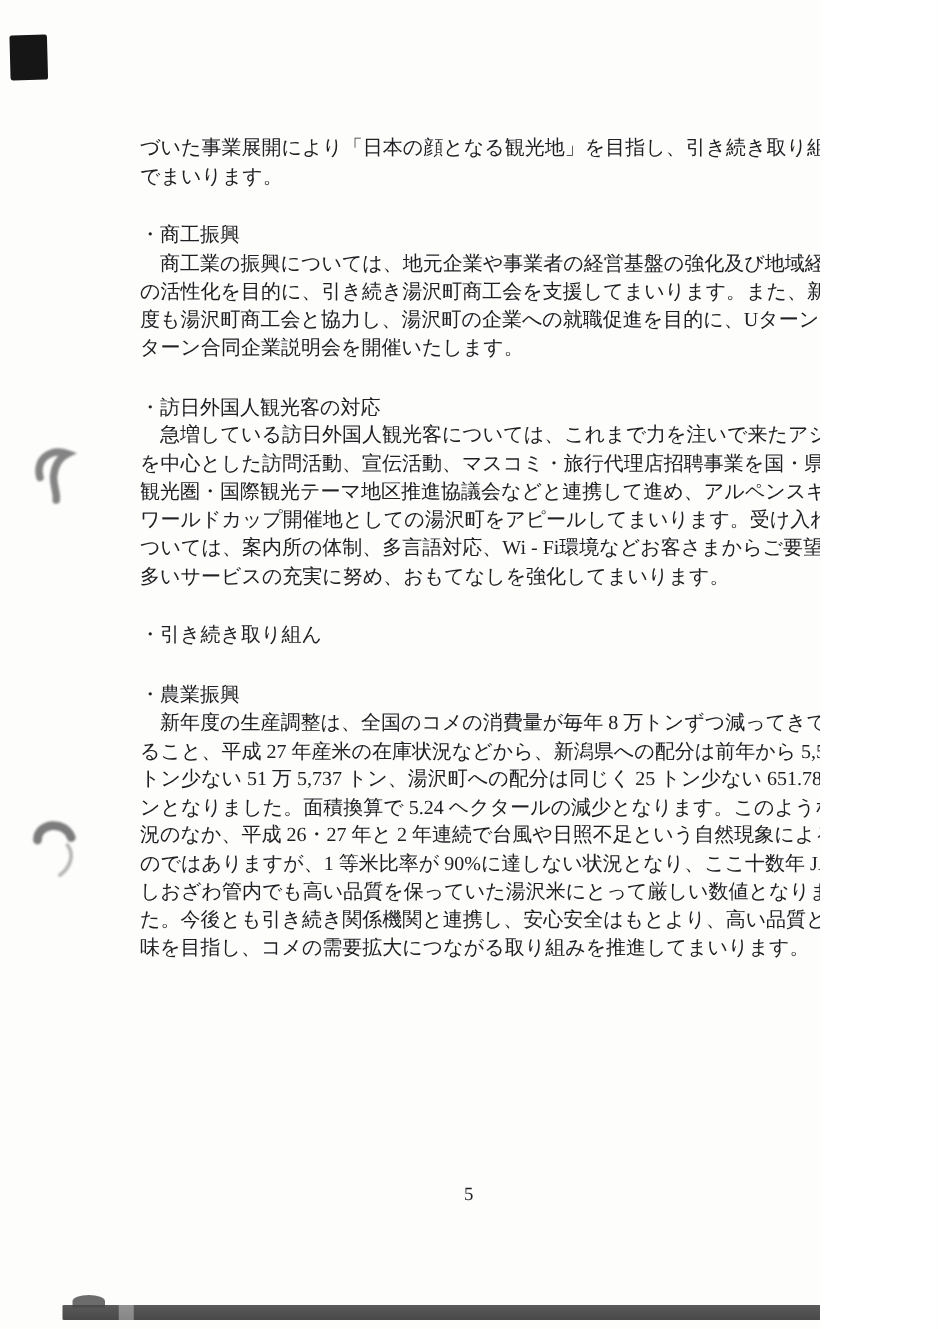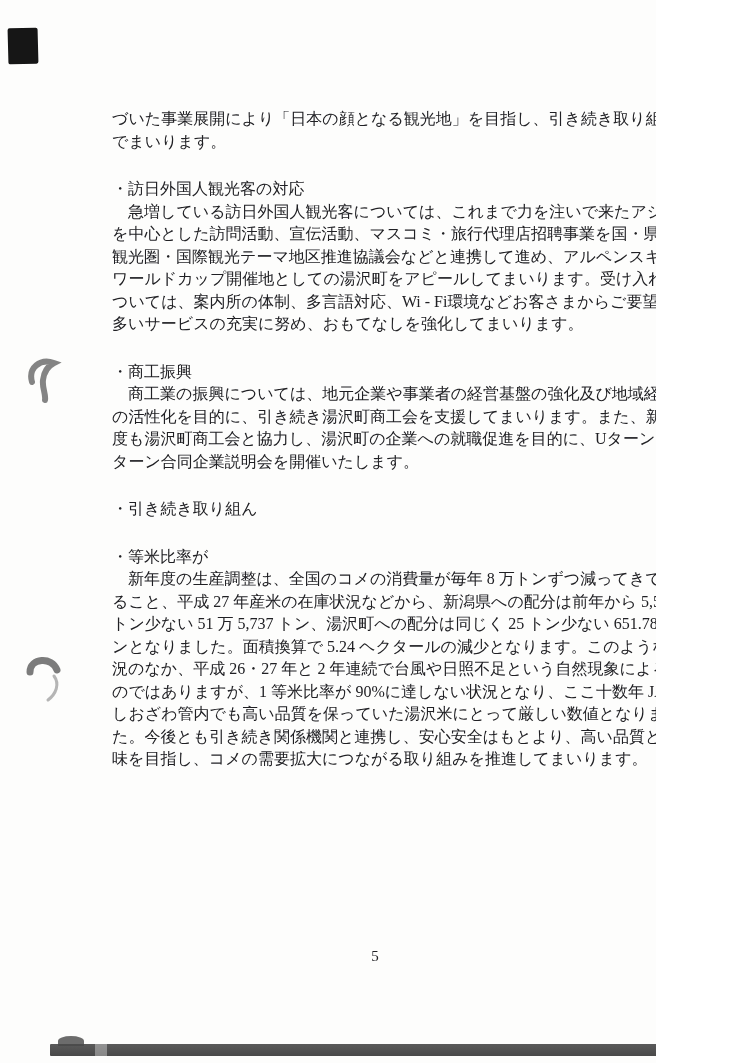--- a/index.html
+++ b/index.html
@@ -78,43 +78,43 @@
   <div class="bottom-edge"></div>
   <div class="bottom-edge-blob"></div>
   <div class="bottom-edge-notch"></div>
 
   <div class="content">
 
     <div class="para">づいた事業展開により「日本の顔となる観光地」を目指し、引き続き取り組ん
 でまいります。</div>
 
     <div class="section">
+      <div class="heading">・商工振興</div>
+      <div class="para">　商工業の振興については、地元企業や事業者の経営基盤の強化及び地域経済
+の活性化を目的に、引き続き湯沢町商工会を支援してまいります。また、新年
+度も湯沢町商工会と協力し、湯沢町の企業への就職促進を目的に、Uターン・I
+ターン合同企業説明会を開催いたします。</div>
+    </div>
+
+    <div class="section">
       <div class="heading">・訪日外国人観光客の対応</div>
       <div class="para">　急増している訪日外国人観光客については、これまで力を注いで来たアジア
 を中心とした訪問活動、宣伝活動、マスコミ・旅行代理店招聘事業を国・県・
 観光圏・国際観光テーマ地区推進協議会などと連携して進め、アルペンスキー
 ワールドカップ開催地としての湯沢町をアピールしてまいります。受け入れに
 ついては、案内所の体制、多言語対応、Wi - Fi環境などお客さまからご要望の
 多いサービスの充実に努め、おもてなしを強化してまいります。</div>
     </div>
 
     <div class="section">
-      <div class="heading">・商工振興</div>
-      <div class="para">　商工業の振興については、地元企業や事業者の経営基盤の強化及び地域経済
-の活性化を目的に、引き続き湯沢町商工会を支援してまいります。また、新年
-度も湯沢町商工会と協力し、湯沢町の企業への就職促進を目的に、Uターン・I
-ターン合同企業説明会を開催いたします。</div>
-    </div>
-
-    <div class="section">
       <div class="heading">・引き続き取り組ん</div>
     </div>
 
     <div class="section">
-      <div class="heading">・等米比率が</div>
+      <div class="heading">・農業振興</div>
       <div class="para">　新年度の生産調整は、全国のコメの消費量が毎年 8 万トンずつ減ってきてい
 ること、平成 27 年産米の在庫状況などから、新潟県への配分は前年から 5,553
 トン少ない 51 万 5,737 トン、湯沢町への配分は同じく 25 トン少ない 651.78 ト
 ンとなりました。面積換算で 5.24 ヘクタールの減少となります。このような状
 況のなか、平成 26・27 年と 2 年連続で台風や日照不足という自然現象によるも
 のではありますが、1 等米比率が 90%に達しない状況となり、ここ十数年 JA
 しおざわ管内でも高い品質を保っていた湯沢米にとって厳しい数値となりまし
 た。今後とも引き続き関係機関と連携し、安心安全はもとより、高い品質と食
 味を目指し、コメの需要拡大につながる取り組みを推進してまいります。</div>
     </div>

